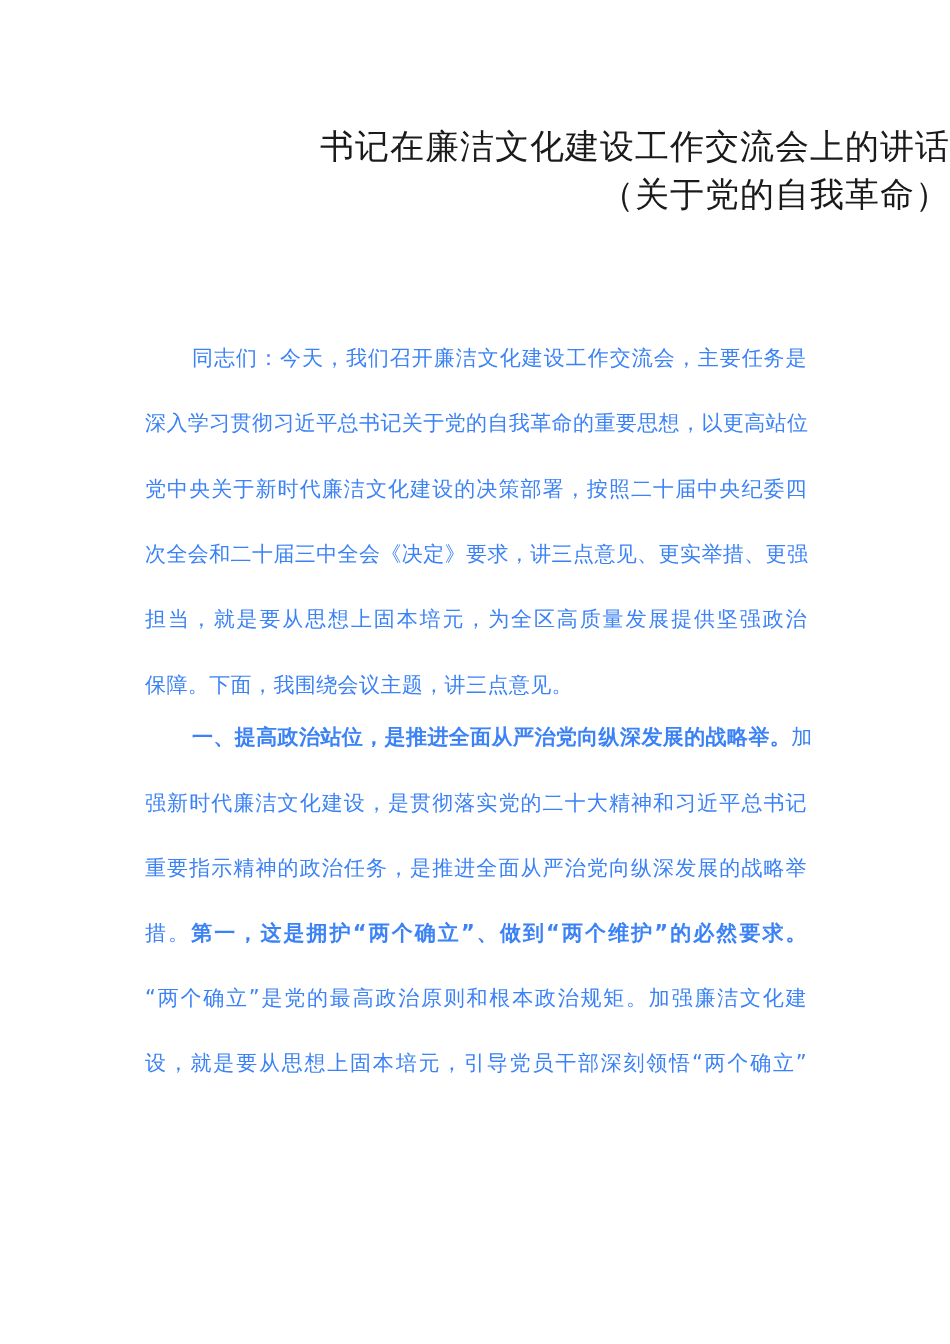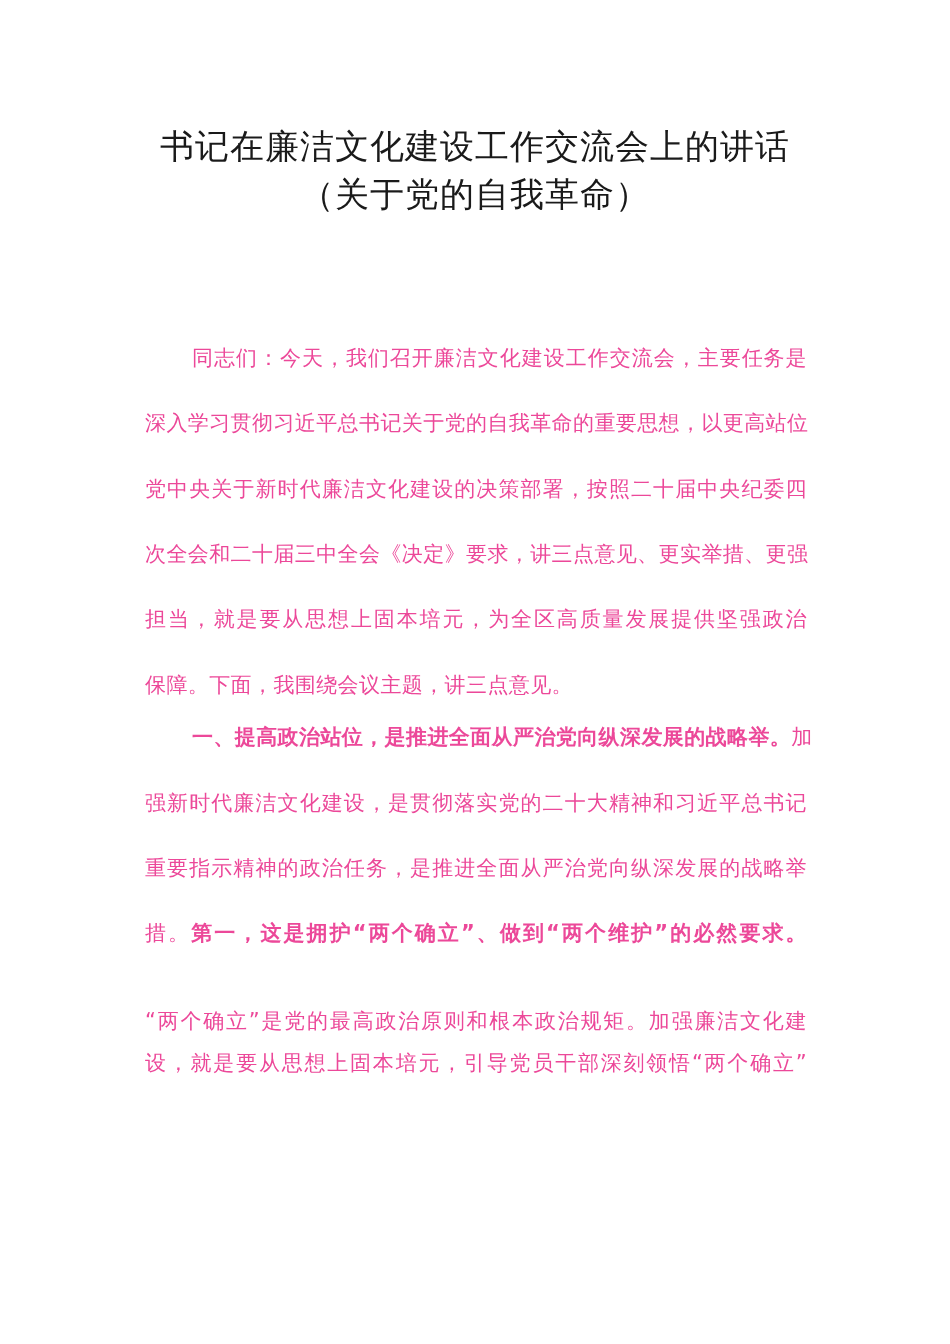--- a/index.html
+++ b/index.html
@@ -1,28 +1,28 @@
 <!DOCTYPE html>
 <html><head>
 <meta charset="utf-8">
 <style>
   html, body { margin: 0; padding: 0; background: #ffffff; }
   body { width: 950px; height: 1344px; position: relative; overflow: hidden; }
   .page { position: absolute; left: 0; top: 0; width: 950px; height: 1344px; background: #fff; }
   .title {
-    position: absolute; left: 0; width: 950px; text-align: center;
+    position: absolute; left: 0; width: 950px; text-align: right;
     font-family: "DejaVu Serif", "Liberation Serif", serif;
     font-size: 34px; color: #1a1a1a; letter-spacing: 1px; white-space: nowrap;
   }
   .title.t1 { top: 124px; }
   .title.t2 { top: 172px; font-family: Liberation Serif, serif; }
   .line {
     position: absolute; left: 145px; width: 662px;
     font-family: "DejaVu Sans", "Liberation Sans", sans-serif;
-    font-size: 21px; color: #ec4899; white-space: nowrap;
+    font-size: 21px; color: #3b82f6; white-space: nowrap;
     text-align: justify; text-align-last: justify; line-height: 30px;
     letter-spacing: 0.4px;
   }
   .line.indent { left: 192px; width: 615px; }
   .line.last { text-align-last: left; }
   .b { font-weight: bold; }
 </style>
 </head>
 <body>
 
@@ -34,15 +34,15 @@
   <div class="line" style="top:408px">深入学习贯彻习近平总书记关于党的自我革命的重要思想，以更高站位</div>
   <div class="line" style="top:474px">党中央关于新时代廉洁文化建设的决策部署，按照二十届中央纪委四</div>
   <div class="line" style="top:539px">次全会和二十届三中全会《决定》要求，讲三点意见、更实举措、更强</div>
   <div class="line" style="top:604px">担当，就是要从思想上固本培元，为全区高质量发展提供坚强政治</div>
   <div class="line last" style="top:670px">保障。下面，我围绕会议主题，讲三点意见。</div>
 
   <div class="line indent" style="top:722px"><span class="b">一、提高政治站位，是推进全面从严治党向纵深发展的战略举。</span><span>加</span></div>
   <div class="line" style="top:788px">强新时代廉洁文化建设，是贯彻落实党的二十大精神和习近平总书记</div>
   <div class="line" style="top:853px">重要指示精神的政治任务，是推进全面从严治党向纵深发展的战略举</div>
   <div class="line" style="top:918px"><span>措。</span><span class="b">第一，这是拥护“两个确立”、做到“两个维护”的必然要求。</span></div>
-  <div class="line" style="top:1006px">“两个确立”是党的最高政治原则和根本政治规矩。加强廉洁文化建</div>
+  <div class="line" style="top:983px">“两个确立”是党的最高政治原则和根本政治规矩。加强廉洁文化建</div>
   <div class="line" style="top:1048px">设，就是要从思想上固本培元，引导党员干部深刻领悟“两个确立”</div>
 </div>
 
 </body></html>

